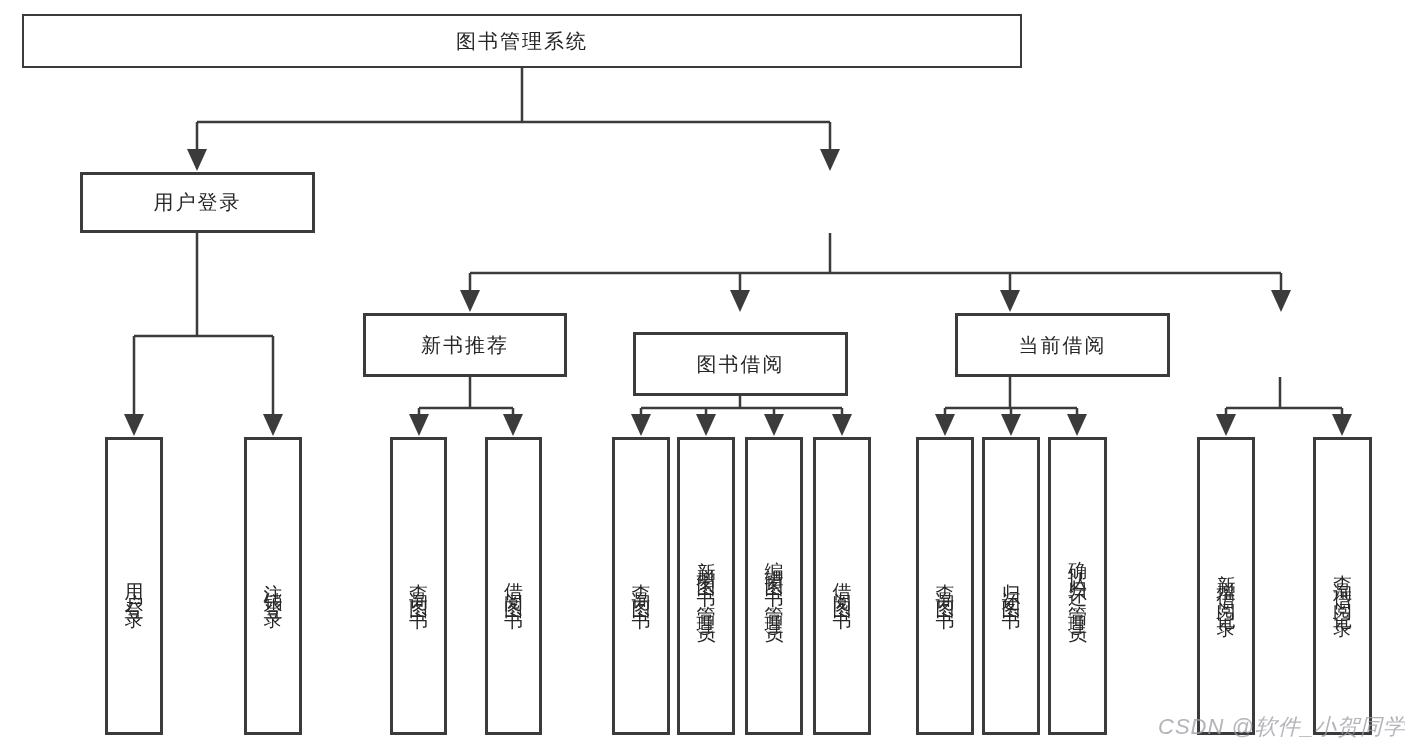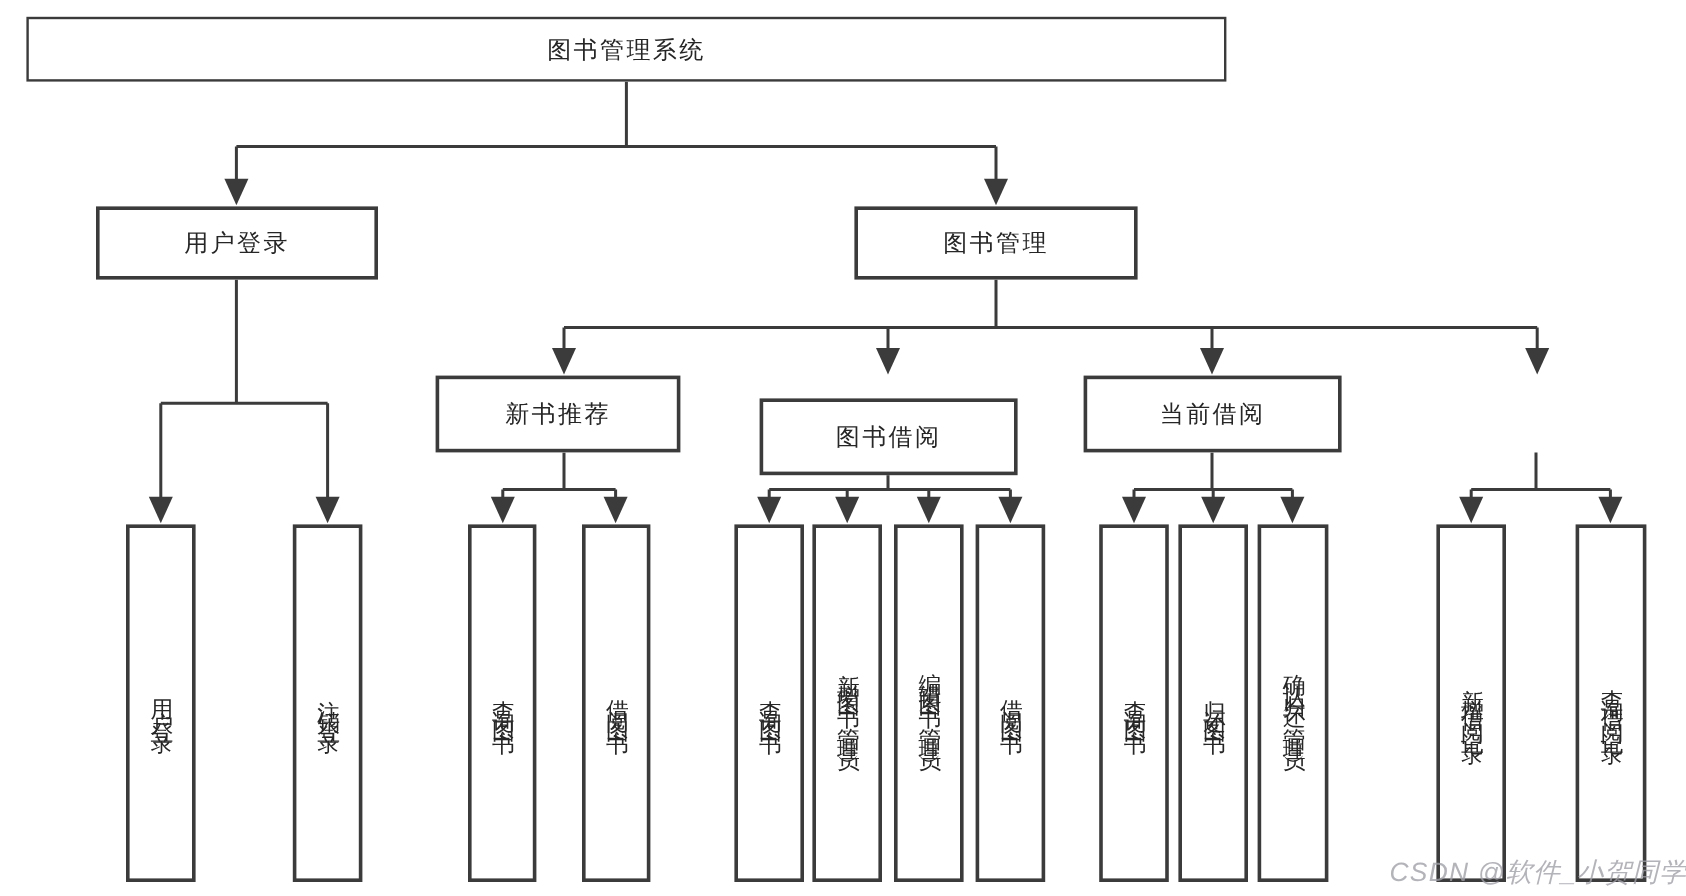--- a/index.html
+++ b/index.html
@@ -89,31 +89,28 @@
     </g>
   </svg>
 
   <div class="box hbox root" style="left:22px;top:14px;width:1000px;height:54px">
     <span>图书管理系统</span>
   </div>
 
   <div class="box hbox" style="left:80px;top:172px;width:235px;height:61px">
     <span>用户登录</span>
   </div>
-  <div class="box hbox" style="left:712px;top:172px;width:236px;height:61px">
-    <span>图书管理</span>
-  </div>
 
   <div class="box hbox" style="left:363px;top:313px;width:204px;height:64px">
     <span>新书推荐</span>
   </div>
   <div class="box hbox" style="left:633px;top:332px;width:215px;height:64px">
     <span>图书借阅</span>
   </div>
-  <div class="box hbox" style="left:903px;top:313px;width:215px;height:64px">
+  <div class="box hbox" style="left:955px;top:313px;width:215px;height:64px">
     <span>当前借阅</span>
   </div>
 
   <div class="box vbox" style="left:105px;top:437px;width:58px;height:298px">
     <span>用户登录</span>
   </div>
   <div class="box vbox" style="left:244px;top:437px;width:58px;height:298px">
     <span>注销登录</span>
   </div>
 

